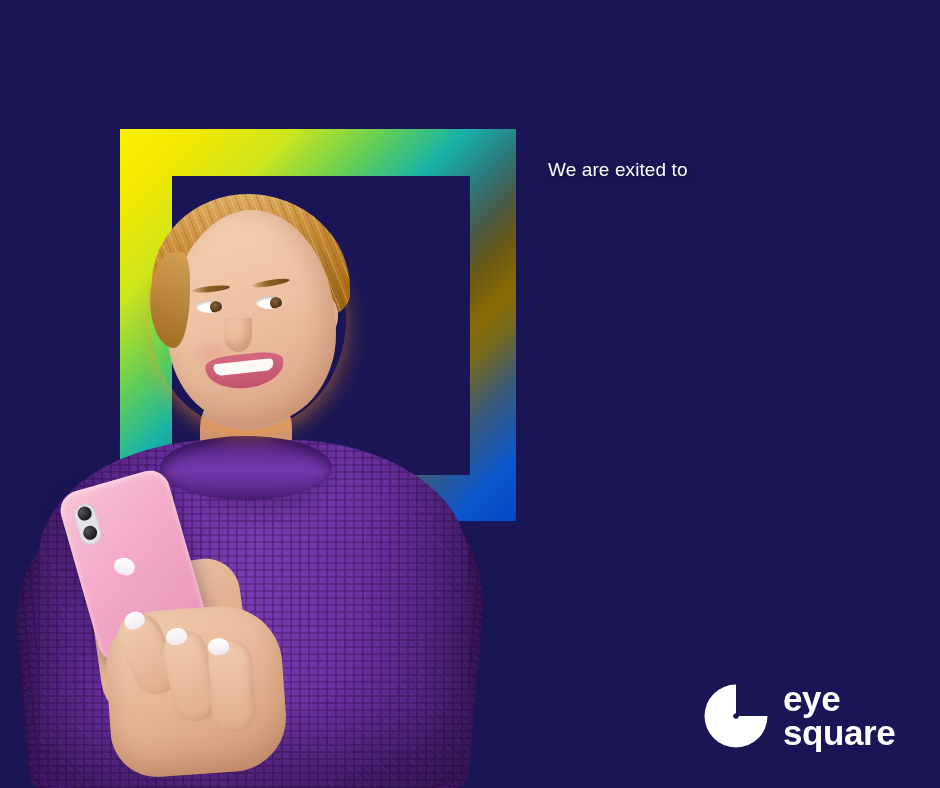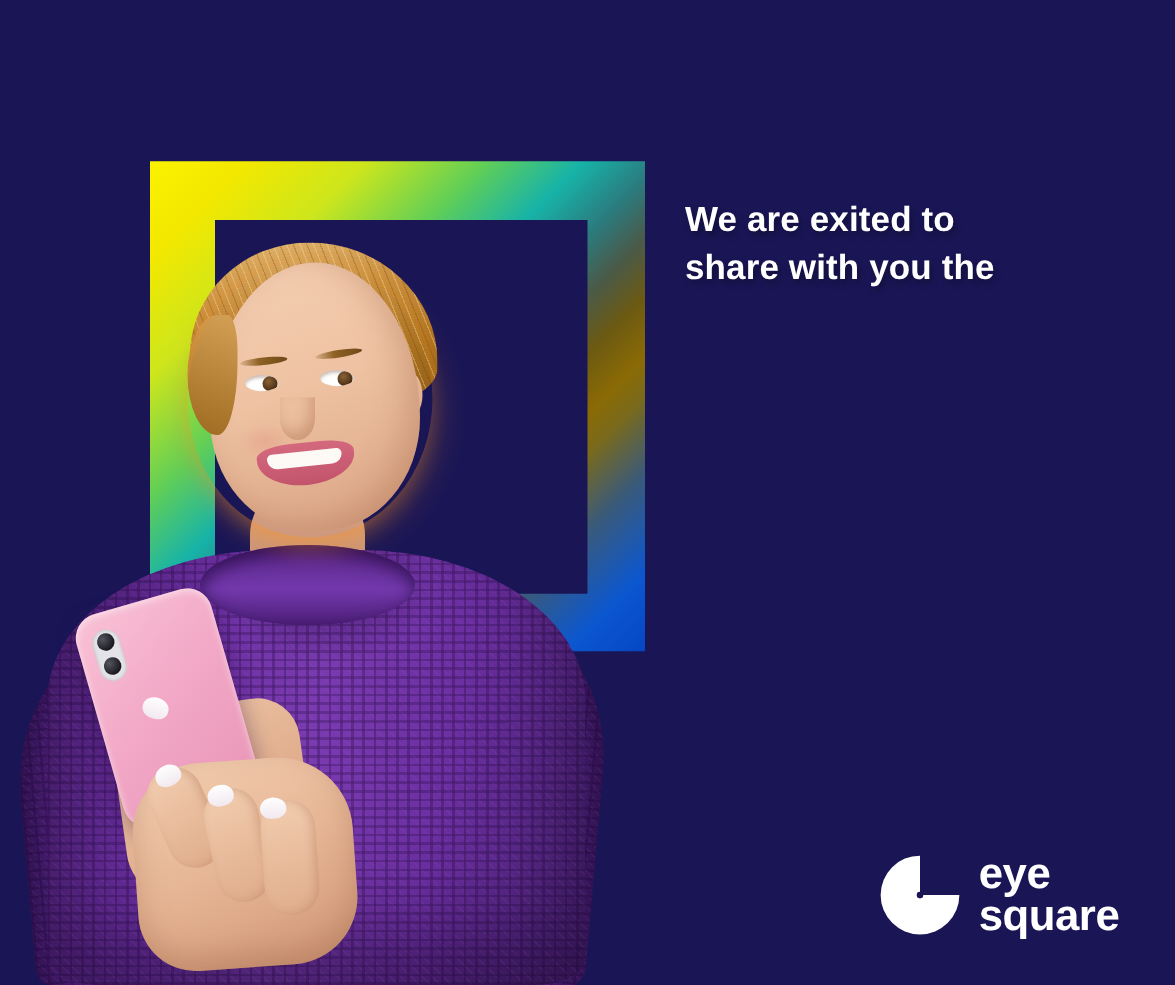--- a/index.html
+++ b/index.html
@@ -332,22 +332,22 @@
     background: linear-gradient(180deg, #ffffff 0%, #f1e8ee 100%);
     border-radius: 50% 50% 44% 44%;
   }
 
   
   .subtitle {
     position: absolute;
     left: 548px;
     top: 157px;
     width: 352px;
-    font-size: 28px;
-    font-weight: bold;
+    font-size: 19px;
+    font-weight: normal;
     line-height: 1.34;
     color: #ffffff;
     letter-spacing: .1px;
     text-shadow: 2px 3px 5px rgba(0,0,0,.35);
   }
   .headline {
     position: absolute;
     left: 546px;
     top: 240px;
     width: 372px;
@@ -434,21 +434,20 @@
     <div class="finger" style="left:210px;top:480px;width:44px;height:92px;transform:rotate(-4deg);"></div>
     <div class="nail" style="left:124px;top:452px;transform:rotate(-24deg);"></div>
     <div class="nail" style="left:166px;top:468px;transform:rotate(-12deg);"></div>
     <div class="nail" style="left:208px;top:478px;transform:rotate(-4deg);"></div>
     <div class="nail" style="left:114px;top:398px;transform:rotate(16deg);"></div>
   </div>
 
   <div class="subtitle">
     <span>We are exited to</span>
     <br>
-    <span>share with you the</span>
   </div>
 
 
   <div class="logo">
     <svg class="logo-mark" viewBox="0 0 66 66">
       <path d="M33 0 A33 33 0 1 0 66 33 L66 0 Z M33 33 L66 33 L66 0 L33 0 Z" fill="none"></path>
       <path d="M33 1.5 A31.5 31.5 0 1 0 64.5 33 L35.5 33 A2.5 2.5 0 1 1 33 30.5 Z" fill="#ffffff"></path>
       <path d="M35.5 30.5 L35.5 1.5 L64.5 1.5 L64.5 30.5 Z" fill="none"></path>
       <path d="M33 1.5 L33 30.5 A2.5 2.5 0 0 1 35.5 33 L64.5 33 L64.5 1.5 Z" fill="#ffffff" opacity="0"></path>
       <path d="M37 1.6 A31.5 31.5 0 0 1 64.4 29 L64.4 1.6 Z" fill="#ffffff" opacity="0"></path>

